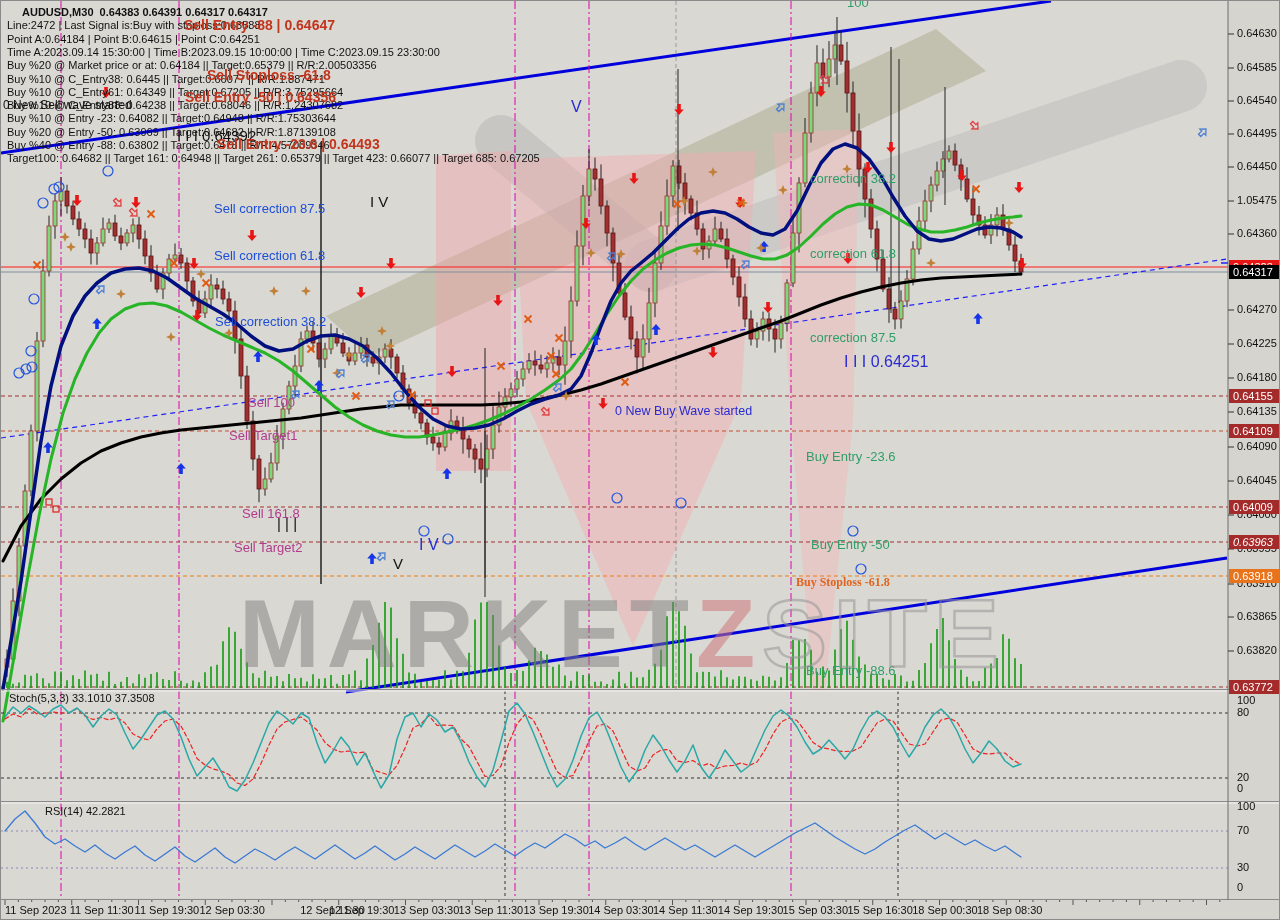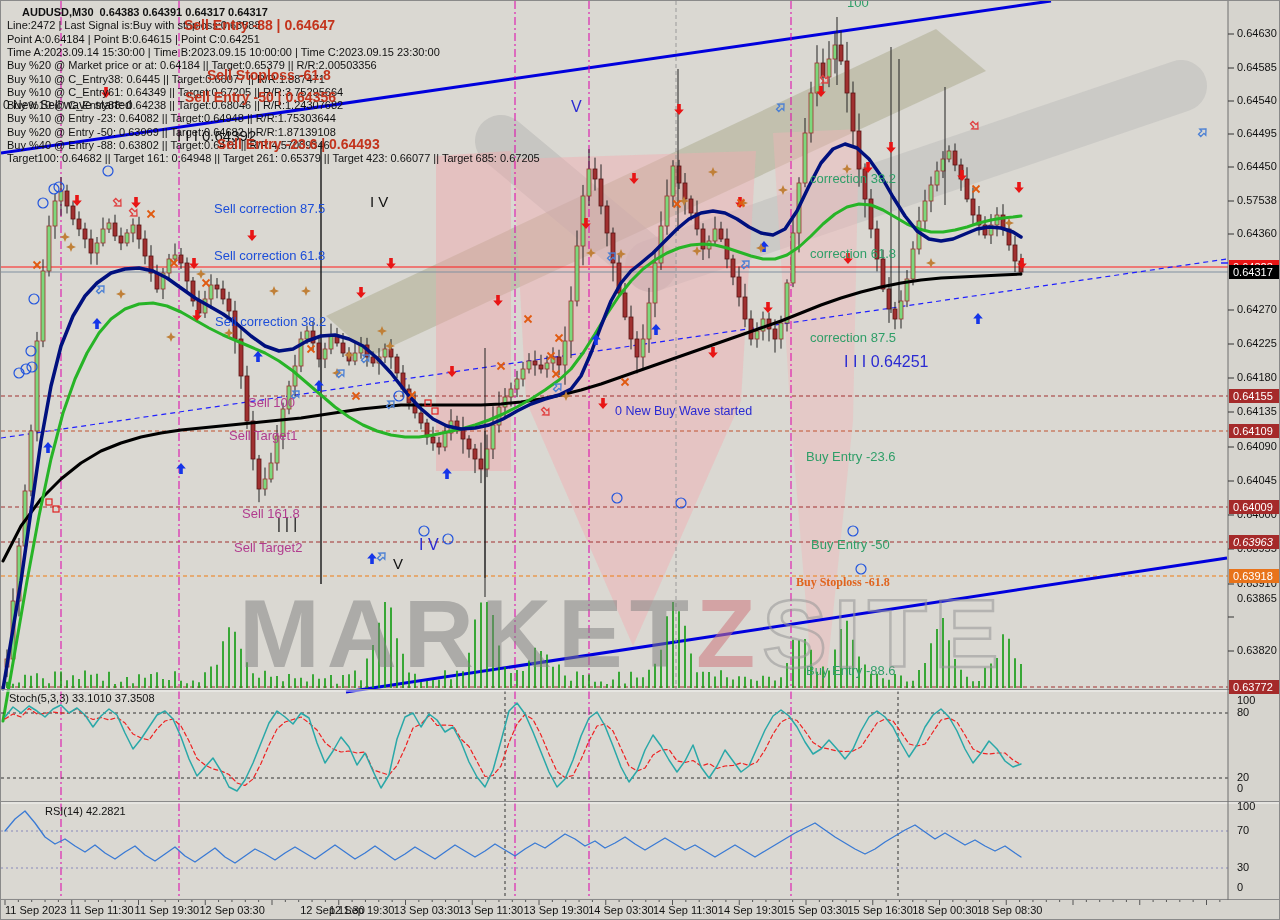--- a/index.html
+++ b/index.html
@@ -931,32 +931,32 @@
     <div id="watermark"><span id="wm1">MARKET</span><span id="wm2">Z</span><span id="wm3">SITE</span></div>
     <div class="panel-label" style="left:8px;top:691px;">Stoch(5,3,3) 33.1010 37.3508</div>
     <div class="panel-label" style="left:8px;top:804px;padding-left:36px;">RSI(14) 42.2821</div>
   </div>
   <div id="price-axis">
       <div class="ptick" style="top: 26px;">0.64630</div>
       <div class="ptick" style="top: 60px;">0.64585</div>
       <div class="ptick" style="top: 93px;">0.64540</div>
       <div class="ptick" style="top: 126px;">0.64495</div>
       <div class="ptick" style="top: 159px;">0.64450</div>
-      <div class="ptick" style="top: 193px;">0.57538</div>
+      <div class="ptick" style="top: 193px;">1.05475</div>
       <div class="ptick" style="top: 226px;">0.64360</div>
       <div class="ptick" style="top: 302px;">0.64270</div>
       <div class="ptick" style="top: 336px;">0.64225</div>
       <div class="ptick" style="top: 370px;">0.64180</div>
       <div class="ptick" style="top: 404px;">0.64135</div>
       <div class="ptick" style="top: 439px;">0.64090</div>
       <div class="ptick" style="top: 473px;">0.64045</div>
       <div class="ptick" style="top: 507px;">0.64000</div>
       <div class="ptick" style="top: 541px;">0.63955</div>
       <div class="ptick" style="top: 576px;">0.63910</div>
-      <div class="ptick" style="top: 591px;">0.63865</div>
+      <div class="ptick" style="top: 609px;">0.63865</div>
       <div class="ptick" style="top: 643px;">0.63820</div>
       <div class="pbox" style="top: 388px; background: rgb(165, 42, 42);">0.64155</div>
       <div class="pbox" style="top: 423px; background: rgb(165, 42, 42);">0.64109</div>
       <div class="pbox" style="top: 499px; background: rgb(165, 42, 42);">0.64009</div>
       <div class="pbox" style="top: 534px; background: rgb(165, 42, 42); font-style: italic;">0.63963</div>
       <div class="pbox" style="top: 568px; background: rgb(232, 115, 26);">0.63918</div>
       <div class="pbox" style="top: 679px; background: rgb(165, 42, 42);">0.63772</div>
       <div class="pbox" style="top: 259px; background: rgb(232, 21, 21);">0.64323</div>
       <div class="pbox" style="top: 264px; background: rgb(0, 0, 0);">0.64317</div>
       <div class="ptick" style="top: 693px;">100</div>

